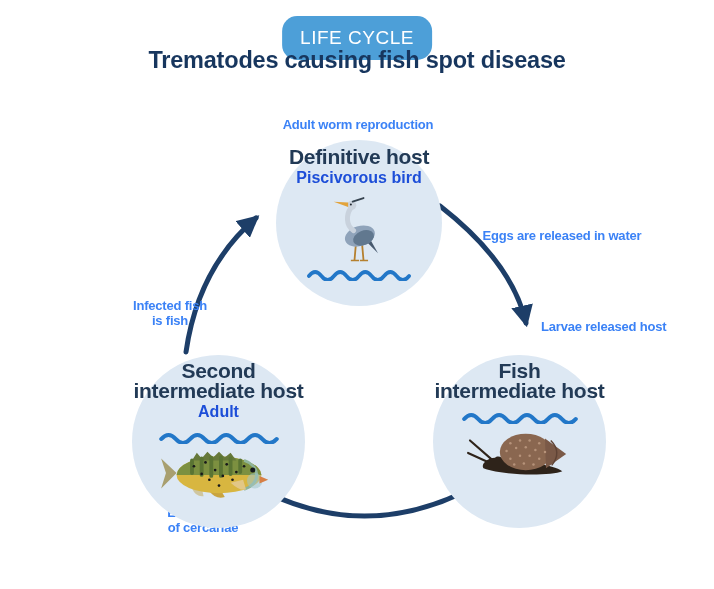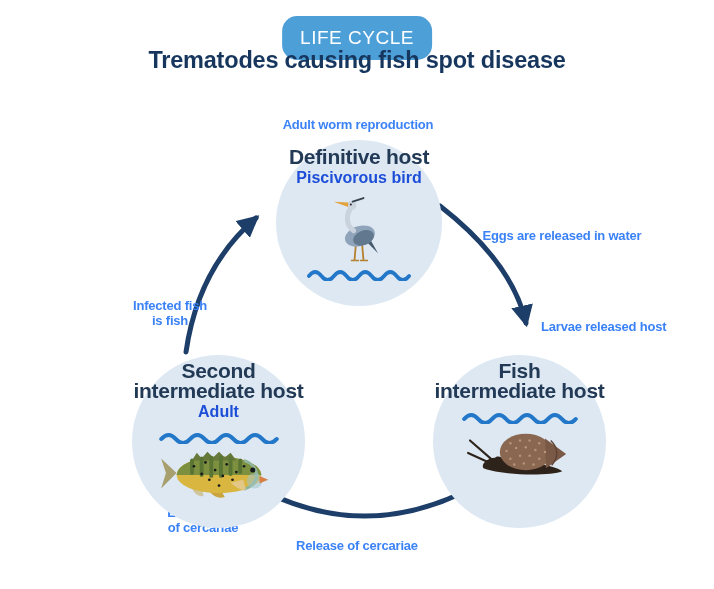--- a/index.html
+++ b/index.html
@@ -61,21 +61,20 @@
   </svg>
 
   <div class="lbl" style="left:246px;top:117px;width:224px;">Adult worm reproduction</div>
 
   <div class="lbl" style="left:462px;top:228px;width:200px;">
     <div>Eggs are released in water</div>
   </div>
 
   <div class="lbl left-align" style="left:541px;top:319px;width:140px;">Larvae released host</div>
 
-  <div class="lbl" style="left:277px;top:538px;width:160px;">Release of cercariae</div>
 
   <div class="lbl" style="left:153px;top:505px;width:100px;">
     <div>Encystment</div>
     <div>of cercariae</div>
   </div>
 
   <div class="lbl" style="left:120px;top:250px;width:100px;margin-top:48px;">
     <div>Infected fish</div>
     <div>is fish</div>
   </div>

